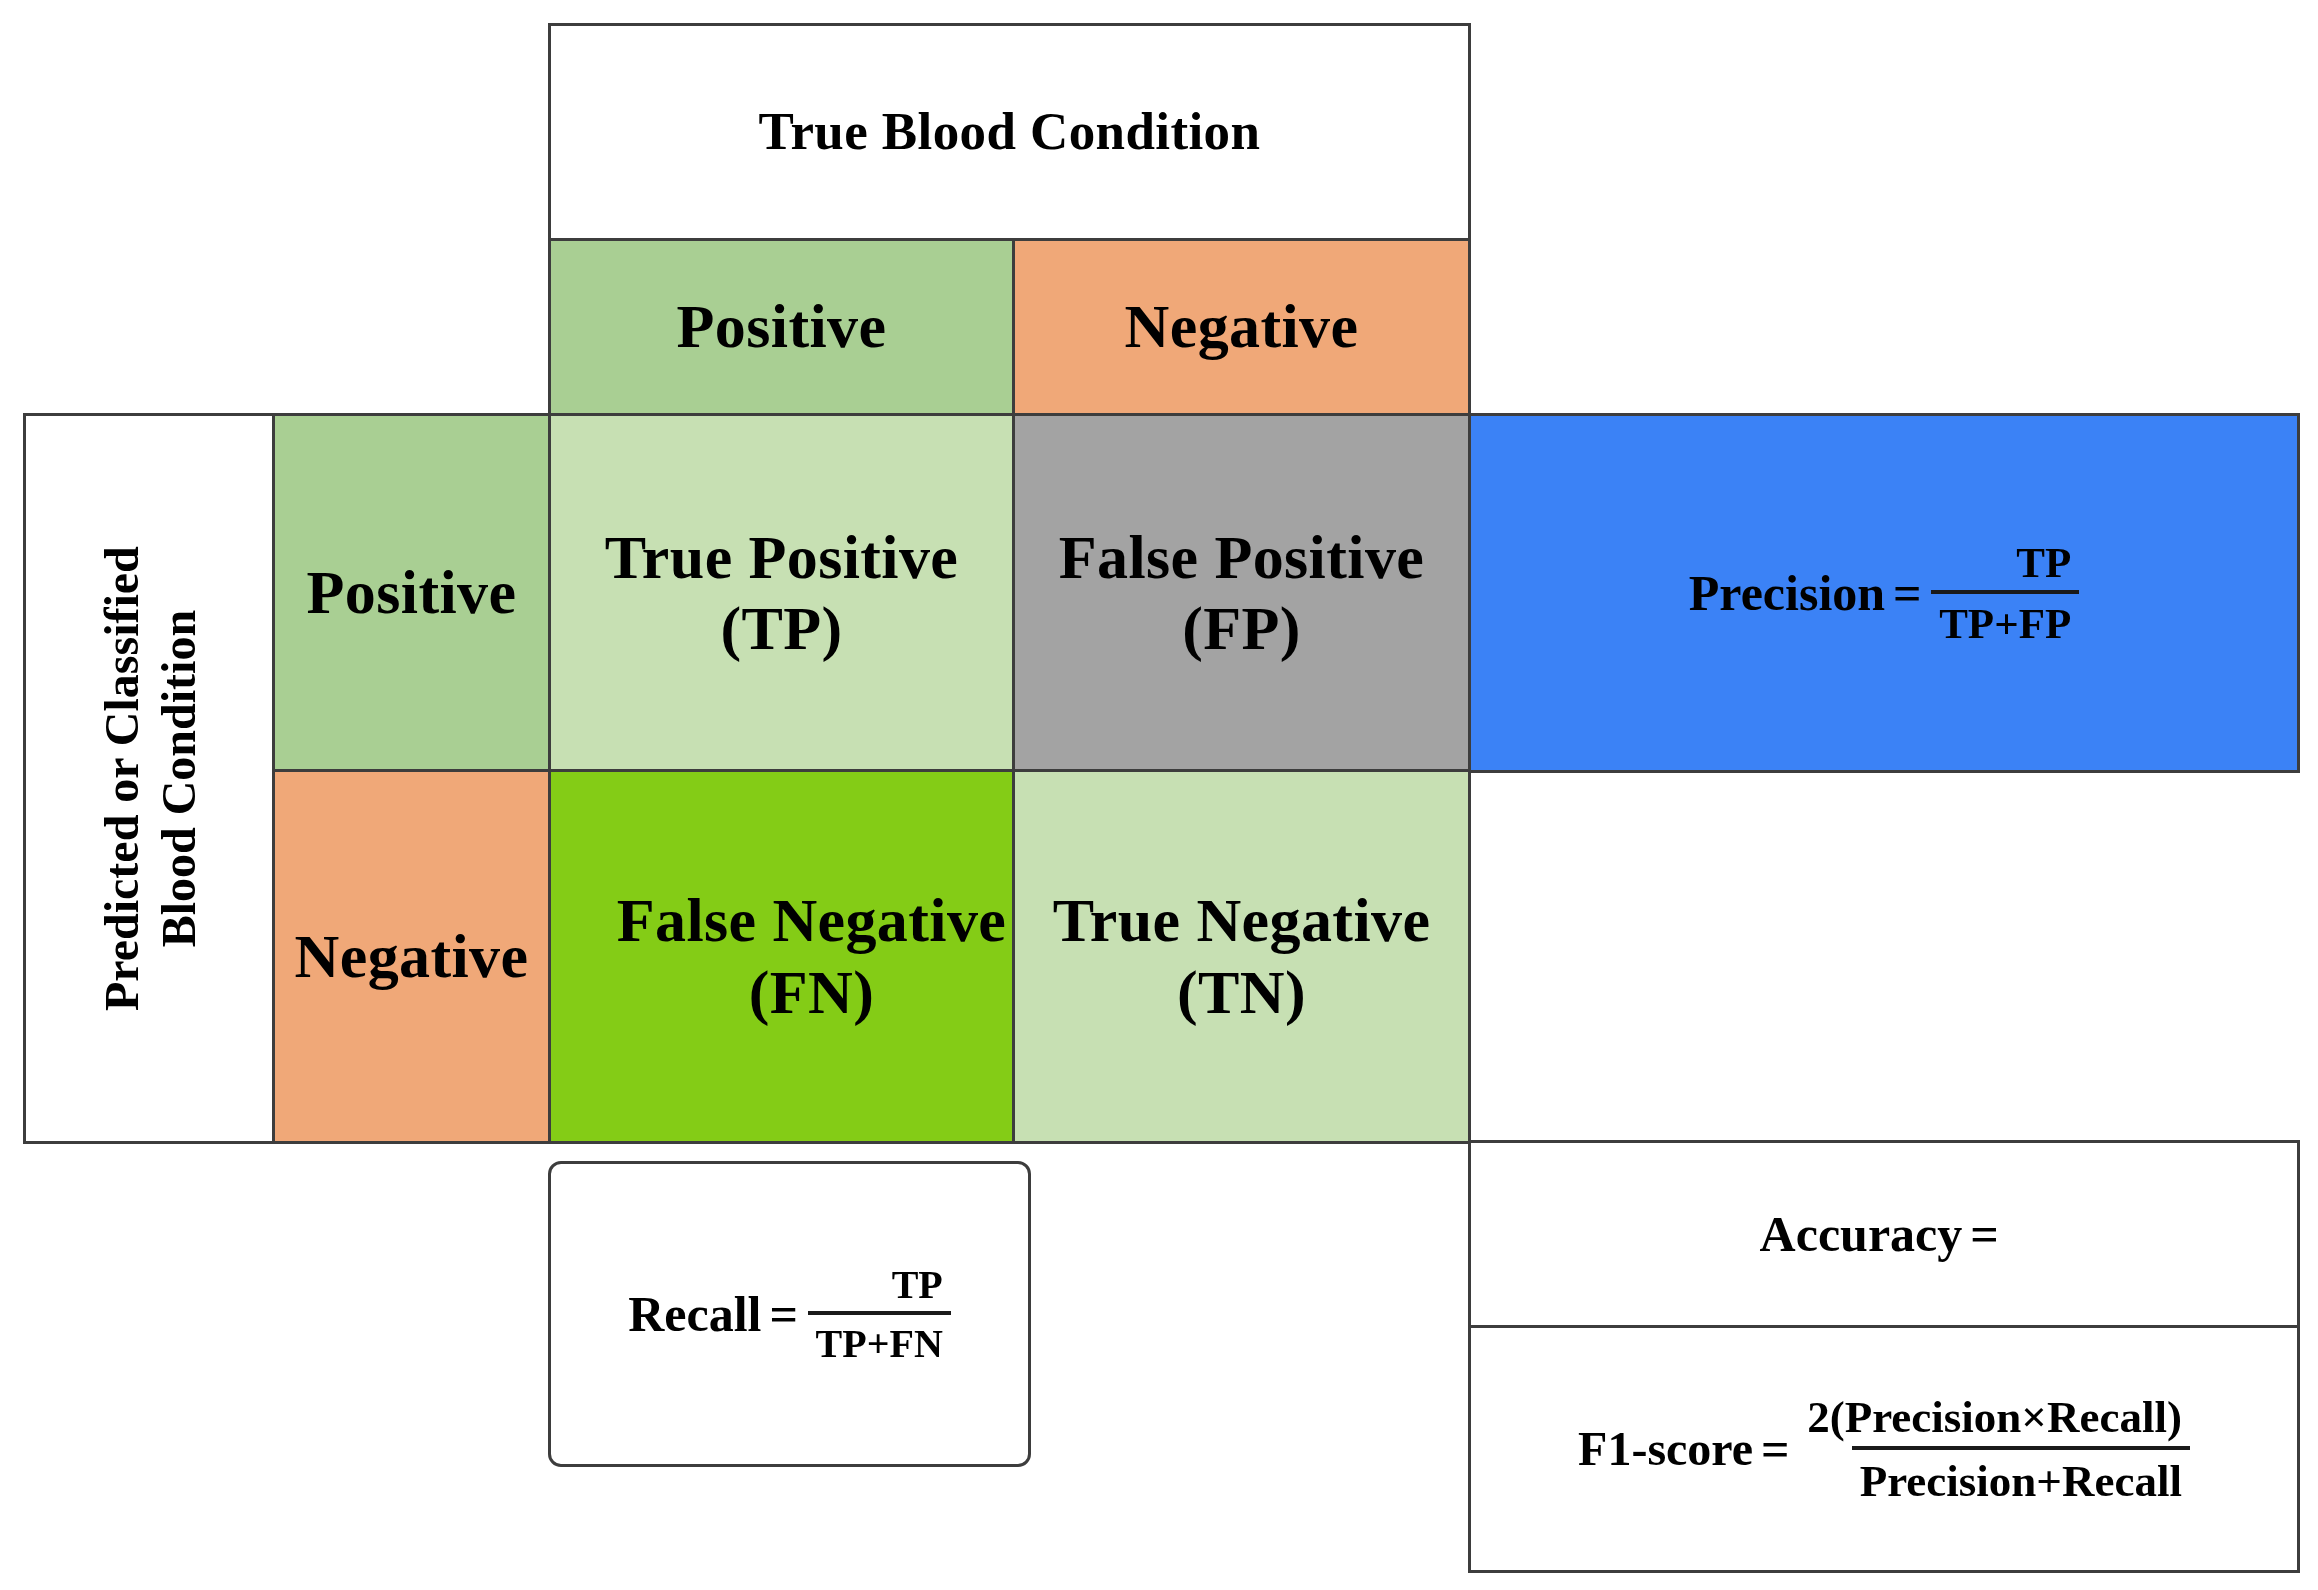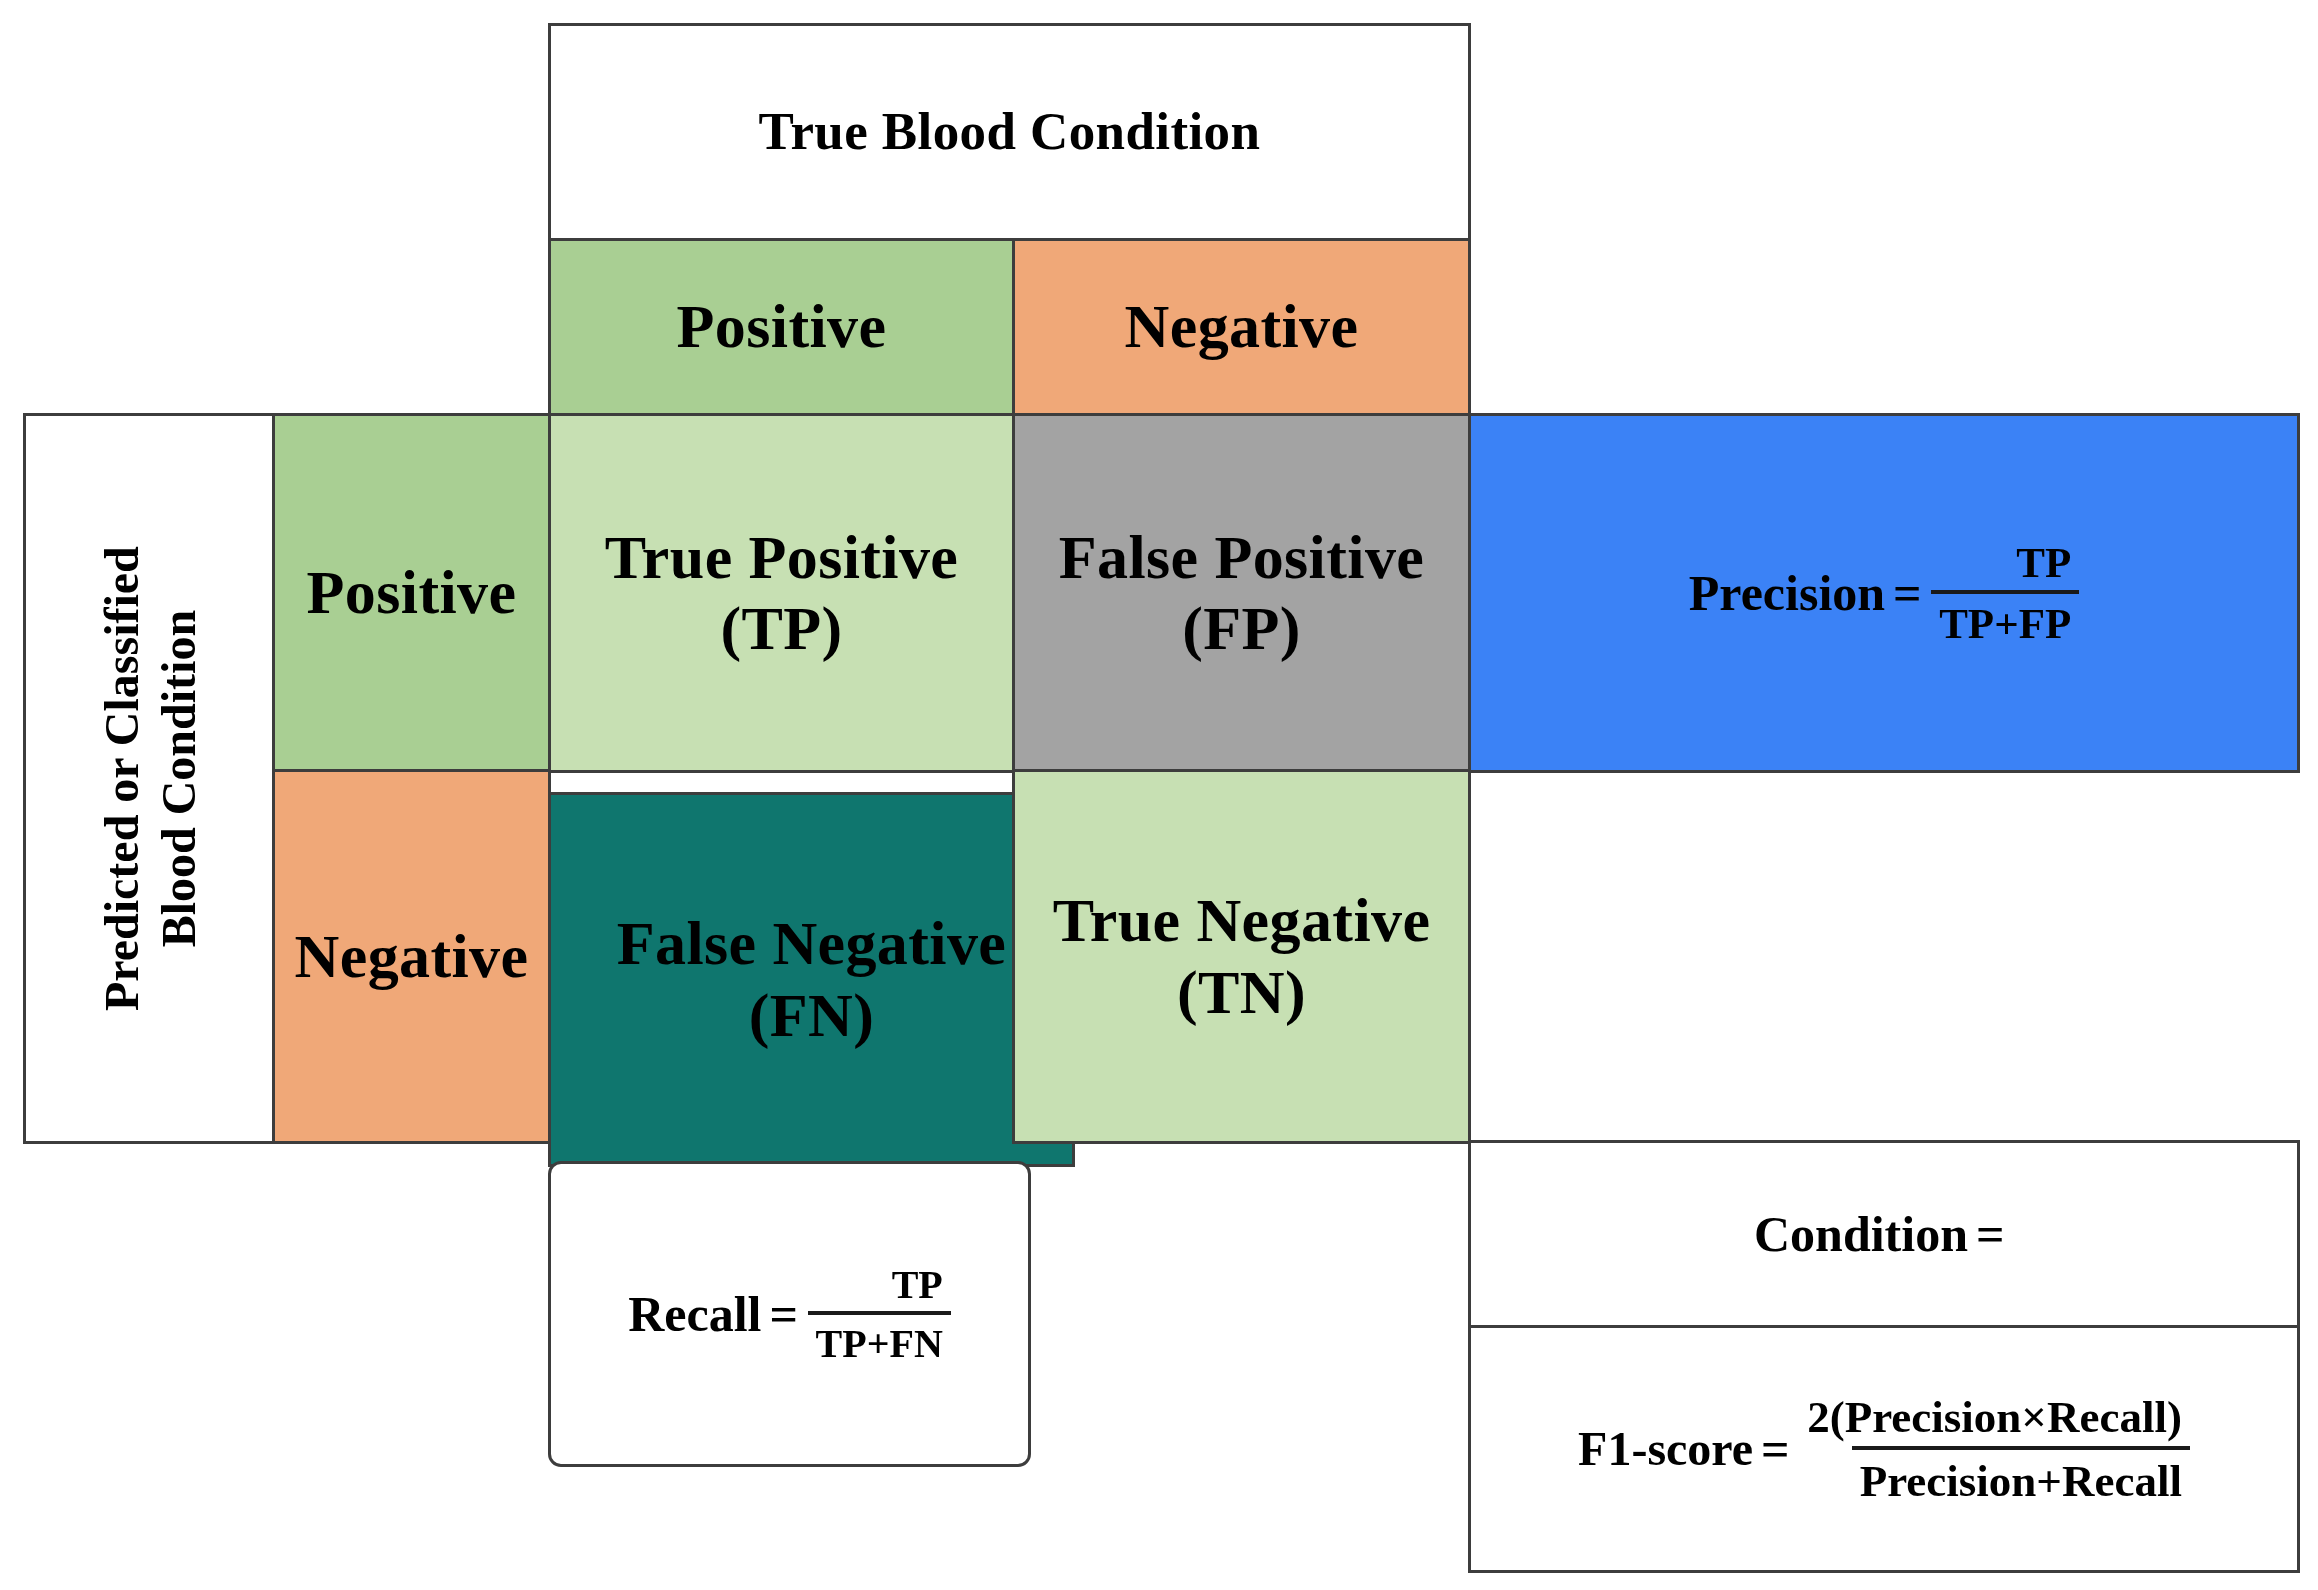--- a/index.html
+++ b/index.html
@@ -107,22 +107,21 @@
     top: 413px;
     width: 459px;
     height: 360px;
     background: #a3a3a3;
   }
   #cell-fn {
     left: 548px;
     top: 769px;
     width: 527px;
     height: 375px;
-    background: #0f766e;
-    margin-top: 23px;
+    background: #84cc16;
   }
   #cell-tn {
     left: 1012px;
     top: 769px;
     width: 459px;
     height: 375px;
     background: #c7e0b3;
   }
 
   
@@ -267,21 +266,21 @@
     <span class="eq">=</span>
     <span class="frac small">
       <span class="num">TP</span>
       <span class="den">TP+FN</span>
     </span>
   </div>
 </div>
 
 <div class="box" id="accuracy-box">
   <div class="formula">
-    <span class="lhs">Condition</span>
+    <span class="lhs">Accuracy</span>
     <span class="eq">=</span>
   </div>
 </div>
 
 <div class="box" id="f1-box">
   <div class="formula">
     <span class="lhs">F1-score</span>
     <span class="eq">=</span>
     <span class="frac">
       <span class="num">2(Precision×Recall)</span>

